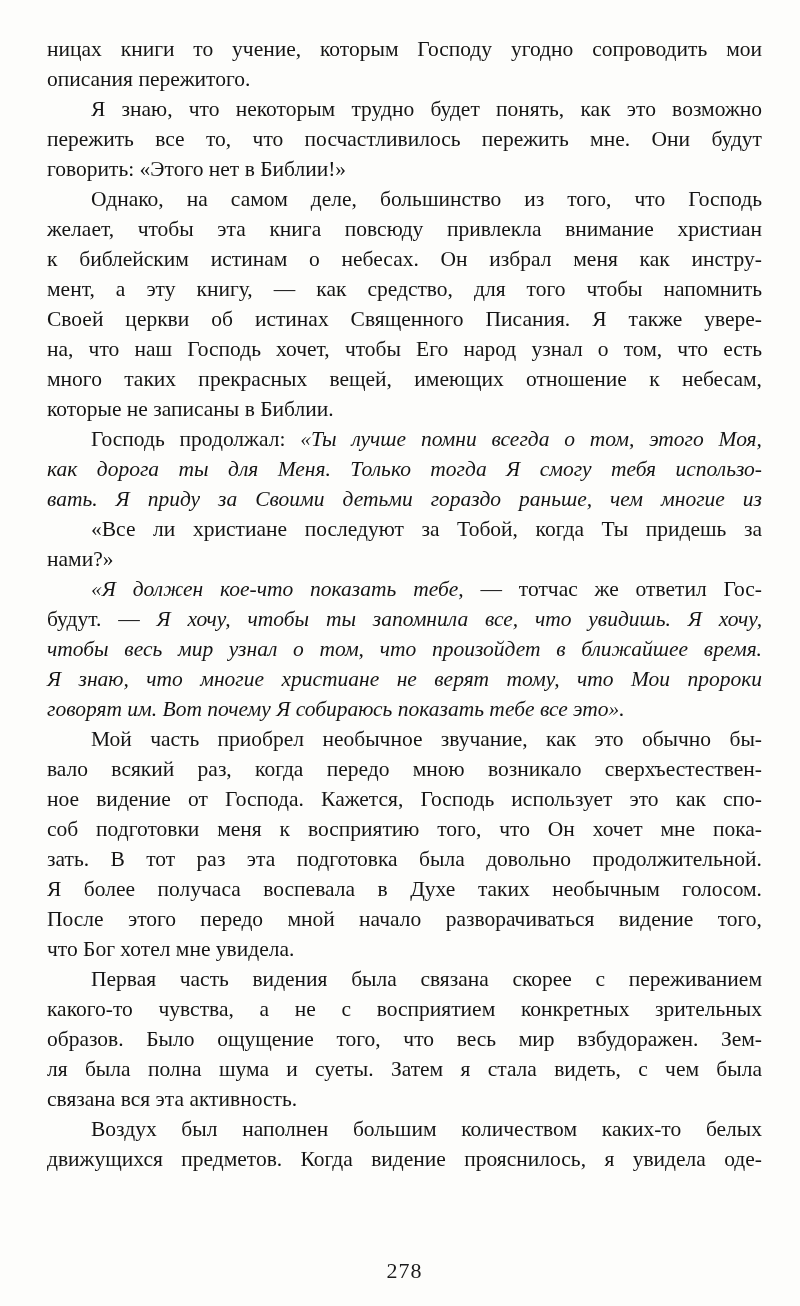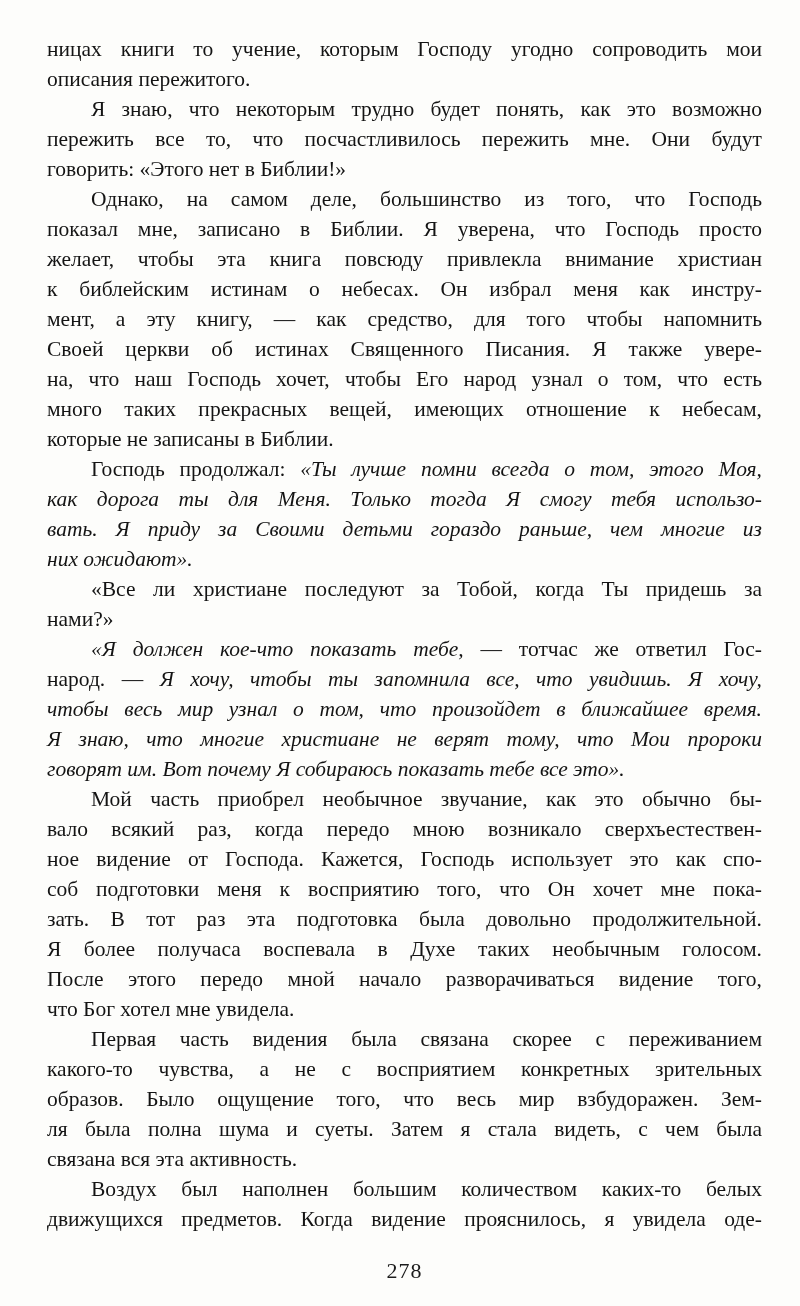--- a/index.html
+++ b/index.html
@@ -66,42 +66,40 @@
         <span class="line"><span>ницах книги то учение, которым Господу угодно сопроводить мои</span></span>
         <span class="line lastline"><span>описания пережитого.</span></span>
       </p>
       <p class="para indent">
         <span class="line"><span>Я знаю, что некоторым трудно будет понять, как это возможно</span></span>
         <span class="line"><span>пережить все то, что посчастливилось пережить мне. Они будут</span></span>
         <span class="line lastline"><span>говорить: «Этого нет в Библии!»</span></span>
       </p>
       <p class="para indent">
         <span class="line"><span>Однако, на самом деле, большинство из того, что Господь</span></span>
-        <span class="line"><span>показал мне, записано в Библии. Я уверена, что Господь просто</span></span>
         <span class="line"><span>желает, чтобы эта книга повсюду привлекла внимание христиан</span></span>
         <span class="line"><span>к библейским истинам о небесах. Он избрал меня как инстру-</span></span>
         <span class="line"><span>мент, а эту книгу, — как средство, для того чтобы напомнить</span></span>
         <span class="line"><span>Своей церкви об истинах Священного Писания. Я также увере-</span></span>
         <span class="line"><span>на, что наш Господь хочет, чтобы Его народ узнал о том, что есть</span></span>
         <span class="line"><span>много таких прекрасных вещей, имеющих отношение к небесам,</span></span>
         <span class="line lastline"><span>которые не записаны в Библии.</span></span>
       </p>
       <p class="para indent">
         <span class="line"><span>Господь продолжал: </span><span class="ital">«Ты лучше помни всегда о том, этого Моя,</span></span>
         <span class="line"><span class="ital">как дорога ты для Меня. Только тогда Я смогу тебя использо-</span></span>
         <span class="line"><span class="ital">вать. Я приду за Своими детьми гораздо раньше, чем многие из</span></span>
-        <span class="line lastline"><span class="ital">них ожидают».</span></span>
       </p>
       <p class="para indent">
         <span class="line"><span>«Все ли христиане последуют за Тобой, когда Ты придешь за</span></span>
         <span class="line lastline"><span>нами?»</span></span>
       </p>
       <p class="para indent">
         <span class="line"><span class="ital">«Я должен кое-что показать тебе, </span><span>— тотчас же ответил Гос-</span></span>
-        <span class="line"><span>народ. — </span><span class="ital">Я хочу, чтобы ты запомнила все, что увидишь. Я хочу,</span></span>
+        <span class="line"><span>будут. — </span><span class="ital">Я хочу, чтобы ты запомнила все, что увидишь. Я хочу,</span></span>
         <span class="line"><span class="ital">чтобы весь мир узнал о том, что произойдет в ближайшее время.</span></span>
         <span class="line"><span class="ital">Я знаю, что многие христиане не верят тому, что Мои пророки</span></span>
         <span class="line lastline"><span class="ital">говорят им. Вот почему Я собираюсь показать тебе все это».</span></span>
       </p>
       <p class="para indent">
         <span class="line"><span>Мой часть приобрел необычное звучание, как это обычно бы-</span></span>
         <span class="line"><span>вало всякий раз, когда передо мною возникало сверхъестествен-</span></span>
         <span class="line"><span>ное видение от Господа. Кажется, Господь использует это как спо-</span></span>
         <span class="line"><span>соб подготовки меня к восприятию того, что Он хочет мне пока-</span></span>
         <span class="line"><span>зать. В тот раз эта подготовка была довольно продолжительной.</span></span>

